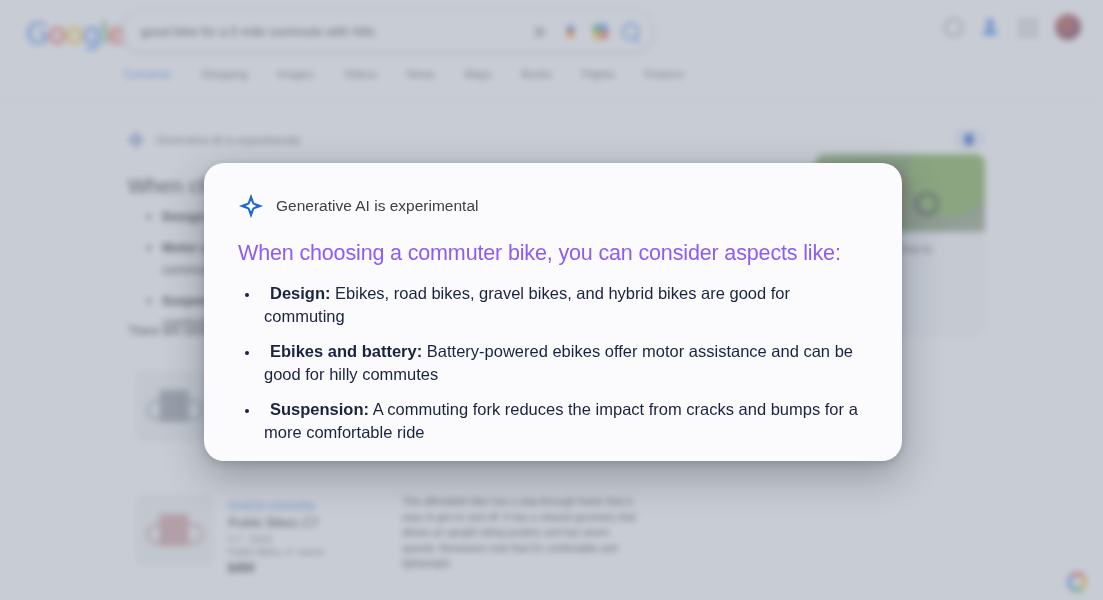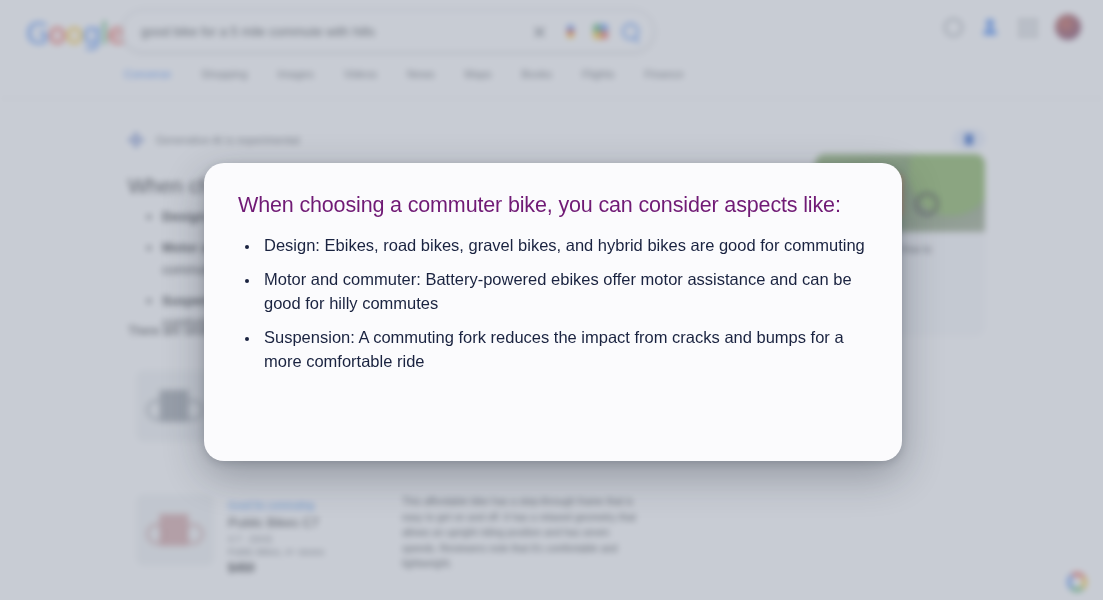--- a/index.html
+++ b/index.html
@@ -314,39 +314,39 @@
     display: flex; align-items: center; gap: 12px;
     margin-bottom: 22px;
   }
   .sparkle { width: 26px; height: 26px; flex: none; }
   .modal-head .mlabel {
     font-size: 15.5px; color: #3c4043;
   }
 
   .modal-title {
     font-size: 21.5px;
-    color: #701a75;
+    color: #8b5cf6;
     letter-spacing: -0.15px;
     margin-bottom: 16px;
     white-space: nowrap;
   }
 
   .modal-list {
     font-size: 16.5px;
     color: #1a2340;
     line-height: 1.42;
     padding-left: 22px;
   }
   .modal-list li {
     list-style: disc;
     margin-bottom: 11px;
     padding-left: 4px;
   }
   .modal-list li::marker { font-size: 13px; }
-  .modal-list b { font-weight: 400; }
+  .modal-list b { font-weight: 700; margin-left: 6px; }
 </style>
 </head>
 <body>
 
 <div id="stage">
 
   <div id="bg-page">
 
     <div class="gheader">
       <div class="glogo">
@@ -449,29 +449,36 @@
 
     </div>
 
     <div class="mini-g"></div>
   </div>
 
   <div id="dim"></div>
 
   <div id="modal">
 
+    <div class="modal-head">
+      <svg class="sparkle" viewBox="0 0 24 24">
+        <path d="M12 0.8 L14.9 9.1 L23.2 12 L14.9 14.9 L12 23.2 L9.1 14.9 L0.8 12 L9.1 9.1 Z" fill="#1b68d6"></path>
+        <path d="M12 7.0 L13.55 10.45 L17.0 12 L13.55 13.55 L12 17.0 L10.45 13.55 L7.0 12 L10.45 10.45 Z" fill="#ffffff"></path>
+      </svg>
+      <span class="mlabel">Generative AI is experimental</span>
+    </div>
 
     <div class="modal-title">When choosing a commuter bike, you can consider aspects like:</div>
 
     <ul class="modal-list">
       <li>
         <b>Design:</b><span> Ebikes, road bikes, gravel bikes, and hybrid bikes are good for commuting</span>
       </li>
       <li>
-        <b>Motor and commuter:</b><span> Battery-powered ebikes offer motor assistance and can be good for hilly commutes</span>
+        <b>Ebikes and battery:</b><span> Battery-powered ebikes offer motor assistance and can be good for hilly commutes</span>
       </li>
       <li>
         <b>Suspension:</b><span> A commuting fork reduces the impact from cracks and bumps for a more comfortable ride</span>
       </li>
     </ul>
   </div>
 
 </div>
 
 </body></html>

